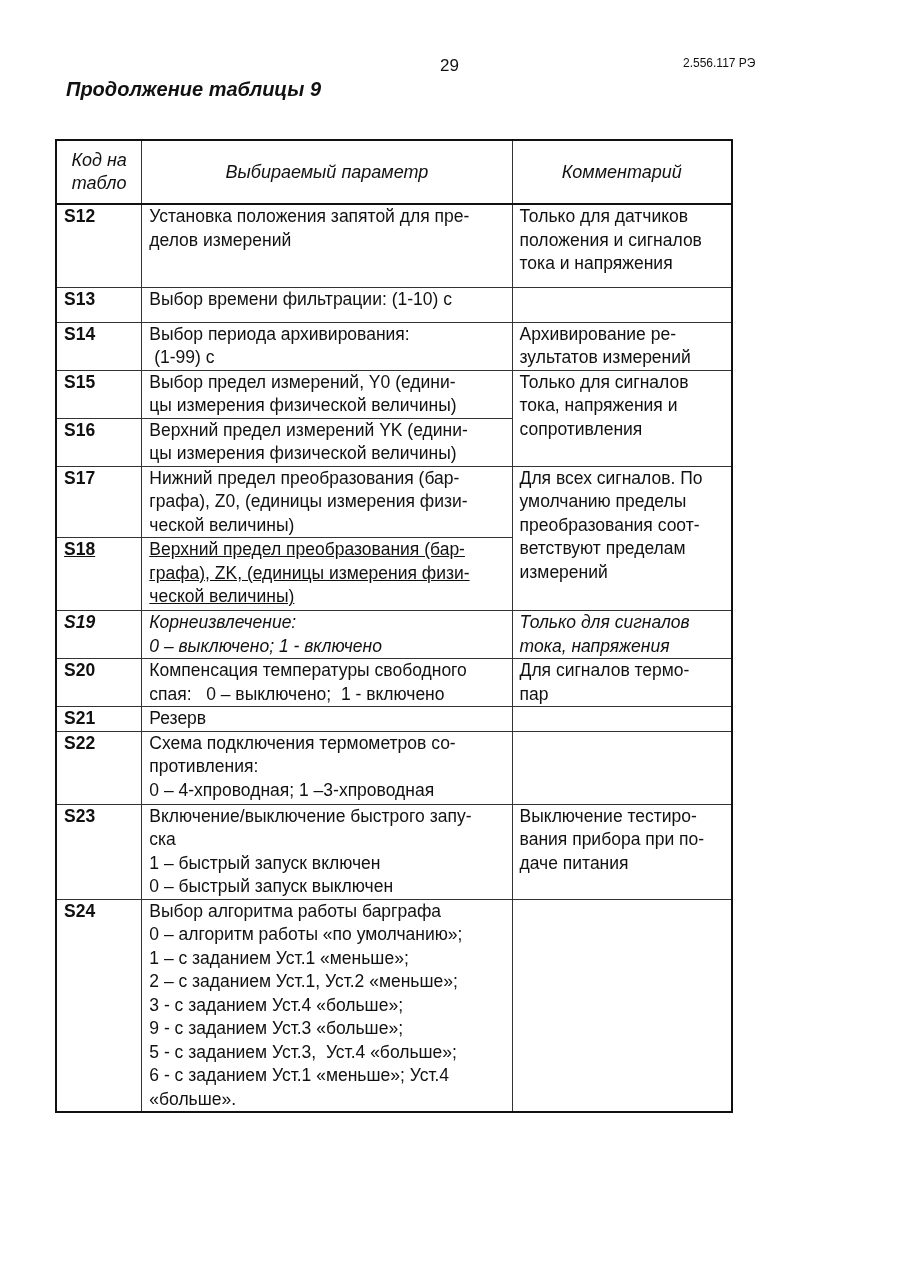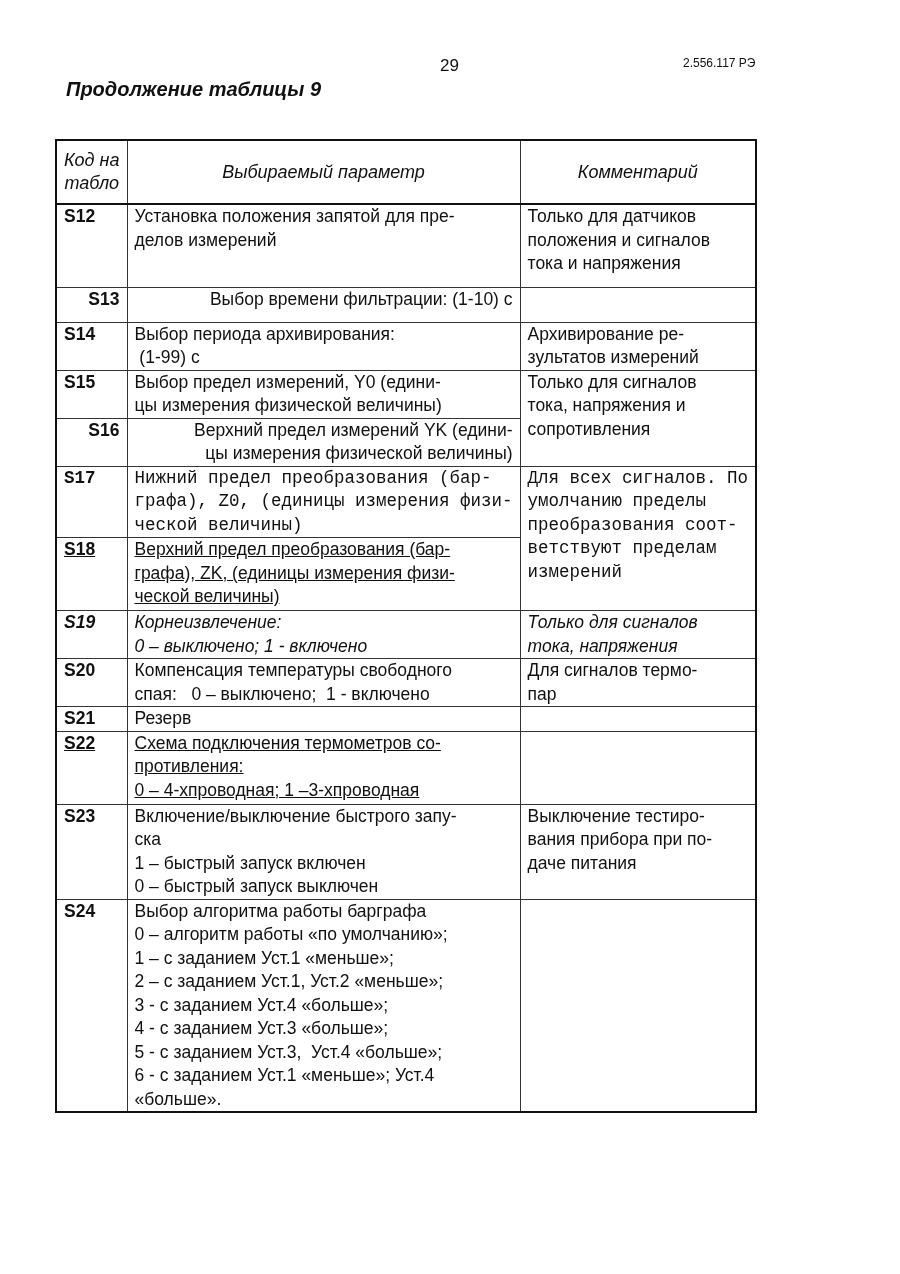--- a/index.html
+++ b/index.html
@@ -60,21 +60,21 @@
         <td class="pad-top">
           <span class="param-line">Установка положения запятой для пре-</span>
           <span class="param-line">делов измерений</span>
         </td>
         <td>
           <span class="comment-line">Только для датчиков</span>
           <span class="comment-line">положения и сигналов</span>
           <span class="comment-line">тока и напряжения</span>
         </td>
       </tr>
-      <tr style="height: 35px; text-align: right;">
+      <tr style="height: 35px;">
         <td class="code pad-top">S13</td>
         <td class="pad-top">
           <span class="param-line">Выбор времени фильтрации: (1-10) с</span>
         </td>
         <td></td>
       </tr>
       <tr style="height: 47px;">
         <td class="code">S14</td>
         <td>
           <span class="param-line">Выбор периода архивирования:</span>
@@ -90,28 +90,28 @@
         <td>
           <span class="param-line">Выбор предел измерений, Y0 (едини-</span>
           <span class="param-line">цы измерения физической величины)</span>
         </td>
         <td rowspan="2">
           <span class="comment-line">Только для сигналов</span>
           <span class="comment-line">тока, напряжения и</span>
           <span class="comment-line">сопротивления</span>
         </td>
       </tr>
-      <tr style="height: 48px; text-align: right;">
+      <tr style="height: 48px;">
         <td class="code">S16</td>
         <td>
           <span class="param-line">Верхний предел измерений YK (едини-</span>
           <span class="param-line">цы измерения физической величины)</span>
         </td>
       </tr>
-      <tr style="height: 71px; font-family: Liberation Mono, monospace;">
+      <tr style="height: 71px;">
         <td class="code">S17</td>
         <td>
           <span class="param-line">Нижний предел преобразования (бар-</span>
           <span class="param-line">графа), Z0, (единицы измерения физи-</span>
           <span class="param-line">ческой величины)</span>
         </td>
         <td rowspan="2">
           <span class="comment-line">Для всех сигналов. По</span>
           <span class="comment-line">умолчанию пределы</span>
           <span class="comment-line">преобразования соот-</span>
@@ -149,21 +149,21 @@
           <span class="comment-line">пар</span>
         </td>
       </tr>
       <tr style="height: 23px;">
         <td class="code">S21</td>
         <td>
           <span class="param-line">Резерв</span>
         </td>
         <td></td>
       </tr>
-      <tr style="height: 73px; text-decoration: underline;">
+      <tr style="height: 73px;">
         <td class="code">S22</td>
         <td>
           <span class="param-line">Схема подключения термометров со-</span>
           <span class="param-line">противления:</span>
           <span class="param-line">0 – 4-хпроводная; 1 –3-хпроводная</span>
         </td>
         <td></td>
       </tr>
       <tr style="height: 94px;">
         <td class="code">S23</td>
@@ -180,21 +180,21 @@
         </td>
       </tr>
       <tr style="height: 213px;">
         <td class="code">S24</td>
         <td>
           <span class="param-line">Выбор алгоритма работы барграфа</span>
           <span class="param-line">0 – алгоритм работы «по умолчанию»;</span>
           <span class="param-line">1 – с заданием Уст.1 «меньше»;</span>
           <span class="param-line">2 – с заданием Уст.1, Уст.2 «меньше»;</span>
           <span class="param-line">3 - с заданием Уст.4 «больше»;</span>
-          <span class="param-line">4 - с заданием Уст.3 «больше»;</span>
+          <span class="param-line">9 - с заданием Уст.3 «больше»;</span>
           <span class="param-line">5 - с заданием Уст.3,  Уст.4 «больше»;</span>
           <span class="param-line">6 - с заданием Уст.1 «меньше»; Уст.4</span>
           <span class="param-line">«больше».</span>
         </td>
         <td></td>
       </tr>
     </tbody>
 </table>
 
 </body></html>

